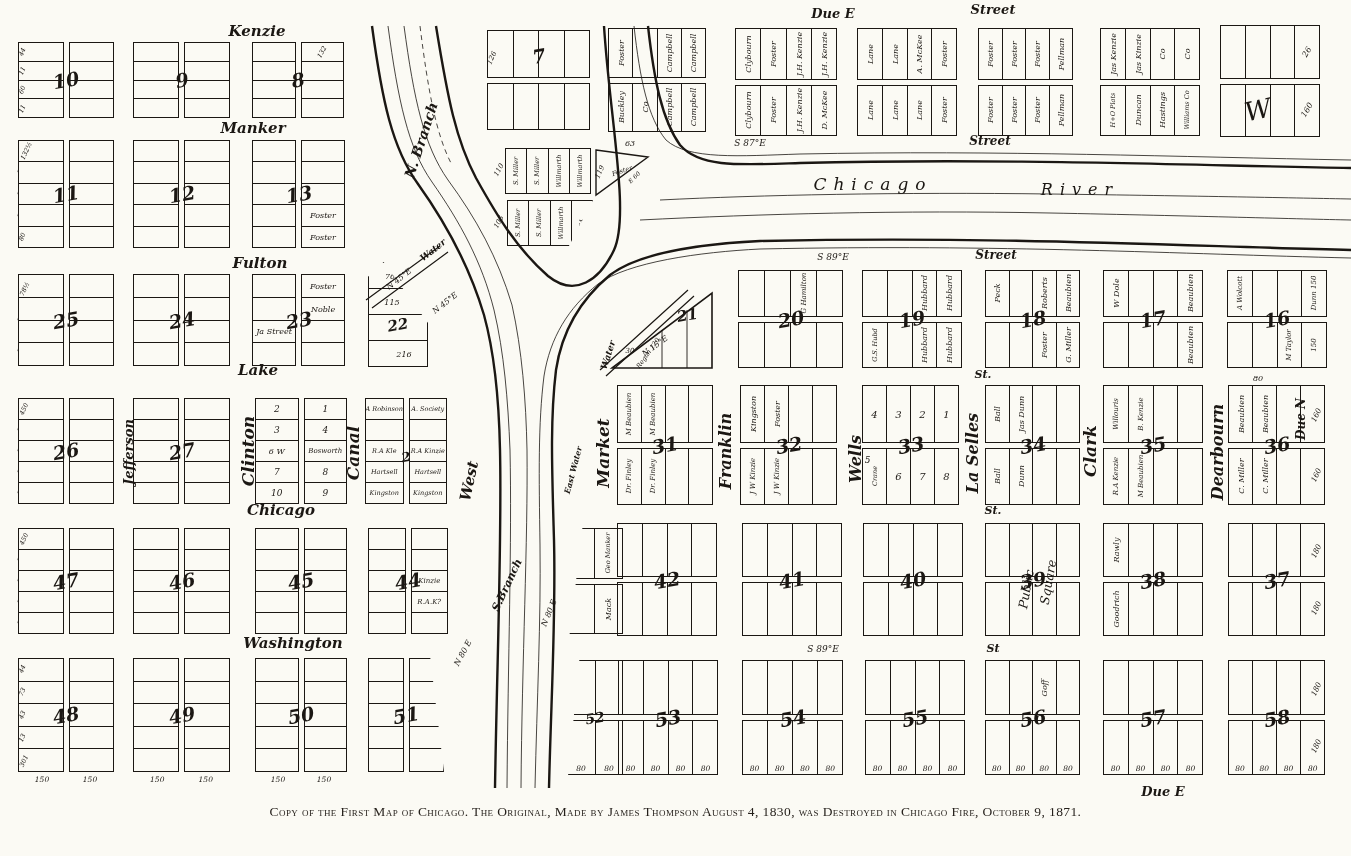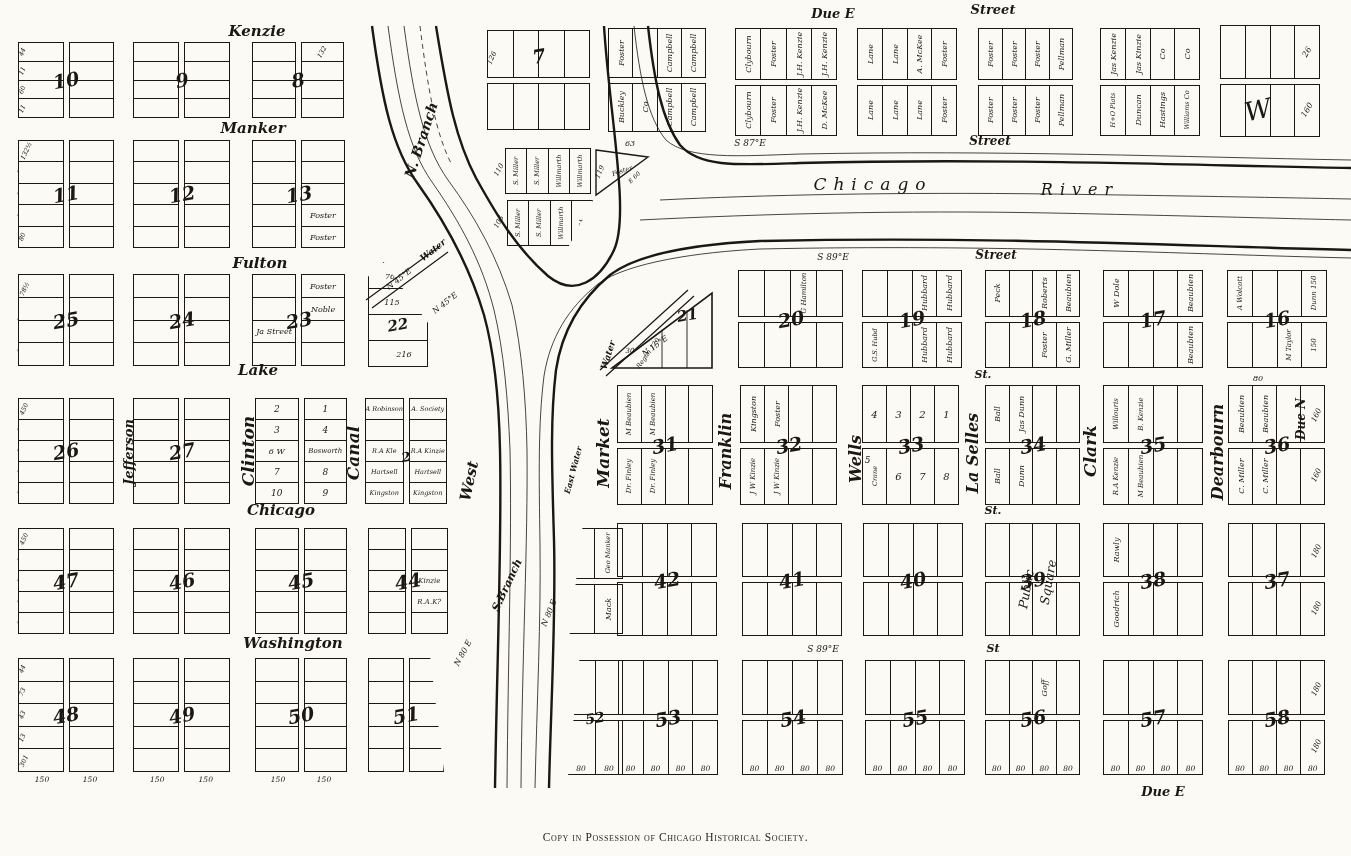--- a/index.html
+++ b/index.html
@@ -59,21 +59,21 @@
       <path stroke-width="1.2" d="M 600,370 L 688,290 M 606,376 L 694,296"></path>
 
       <path stroke-width="1.6" d="M 712,293 L 712,368 L 612,368 Z"></path>
       <path stroke-width="0.9" d="M 662,330 L 662,368 M 687,310 L 687,368"></path>
 
       <path stroke-width="1.4" d="M 596,150 L 648,157 L 596,195 Z"></path>
     </g>
     <text x="678" y="322" font-family="DejaVu Serif" font-size="15" font-style="italic" font-weight="bold" fill="#1b1713" transform="rotate(-10 678 322)">21</text>
   </svg>
 
-  <div id="cap2" class="caption">Copy in Possession of Chicago Historical Society.</div>
+  <div id="cap1" class="caption">Copy of the First Map of Chicago.  The Original, Made by James Thompson August 4, 1830, was Destroyed in Chicago Fire, October 9, 1871.</div>
 <div class="blk bw" style="left: 18px; top: 42px; width: 96px; height: 76px;">
       <div class="half">
         <div class="lot"></div>
         <div class="lot"></div>
         <div class="lot"></div>
         <div class="lot"></div>
       </div>
       <div class="half">
         <div class="lot"></div>
         <div class="lot"></div>

